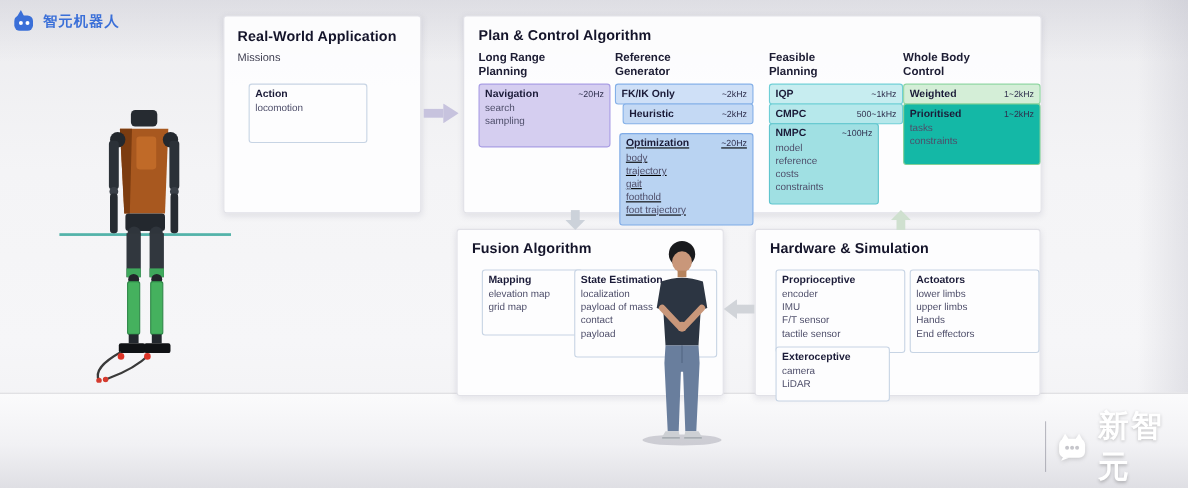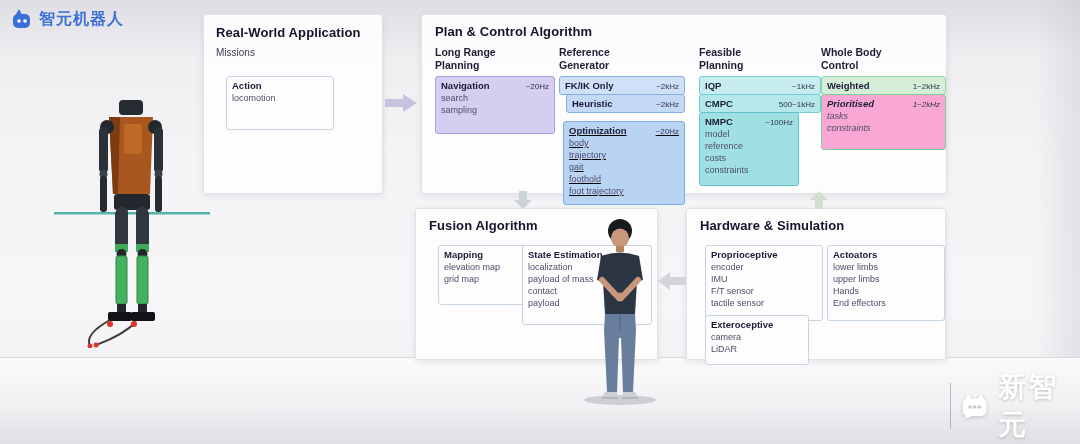--- a/index.html
+++ b/index.html
@@ -33,26 +33,26 @@
 
   .plain{background:#fdfdfe;border:1px solid #c7d4e4;}
   .purple{background:#d5cef0;border:1px solid #a89ce4;}
   .blue1{background:#cfe0f7;border:1px solid #84b0e8;text-align:right;}
   .blue2{background:#c4d9f4;border:1px solid #84b0e8;}
   .blue-big{background:#b9d3f2;border:1px solid #7fabe6;}
   .teal1{background:#c7edf0;border:1px solid #6fcfd6;}
   .teal2{background:#b6e8eb;border:1px solid #6fcfd6;}
   .teal-big{background:#a0e0e3;border:1px solid #5fc5cd;}
   .green1{background:#d4eed7;border:1px solid #90d6a1;}
-  .green-big{background:#f9a8d4;border:1px solid #84cf96;font-style:italic;}
+  .green-big{background:#14b8a6;border:1px solid #84cf96;}
 
   .arrow{position:absolute;z-index:4;}
 
   .logo{position:absolute;left:10px;top:8px;display:flex;align-items:center;gap:6px;z-index:6;}
-  .logo-text{font-size:16px;font-weight:bold;color:#3a6fd8;letter-spacing:1px;}
+  .logo-text{font-size:13px;font-weight:bold;color:#3a6fd8;letter-spacing:1px;}
 
   .robot{position:absolute;left:52px;top:98px;z-index:2;}
   .person{position:absolute;left:572px;top:216px;z-index:5;}
 
   .watermark{position:absolute;left:902px;top:368px;display:flex;align-items:center;gap:10px;z-index:6;margin-left:48px;}
   .wm-divider{width:1px;height:46px;background:rgba(135,135,148,.55);}
   .wm-icon{filter:drop-shadow(0 1px 2px rgba(0,0,0,.18));}
   .wm-text{font-size:28px;font-weight:bold;color:#ffffff;letter-spacing:2px;
     text-shadow:0 1px 3px rgba(0,0,0,.22);}
 </style>

